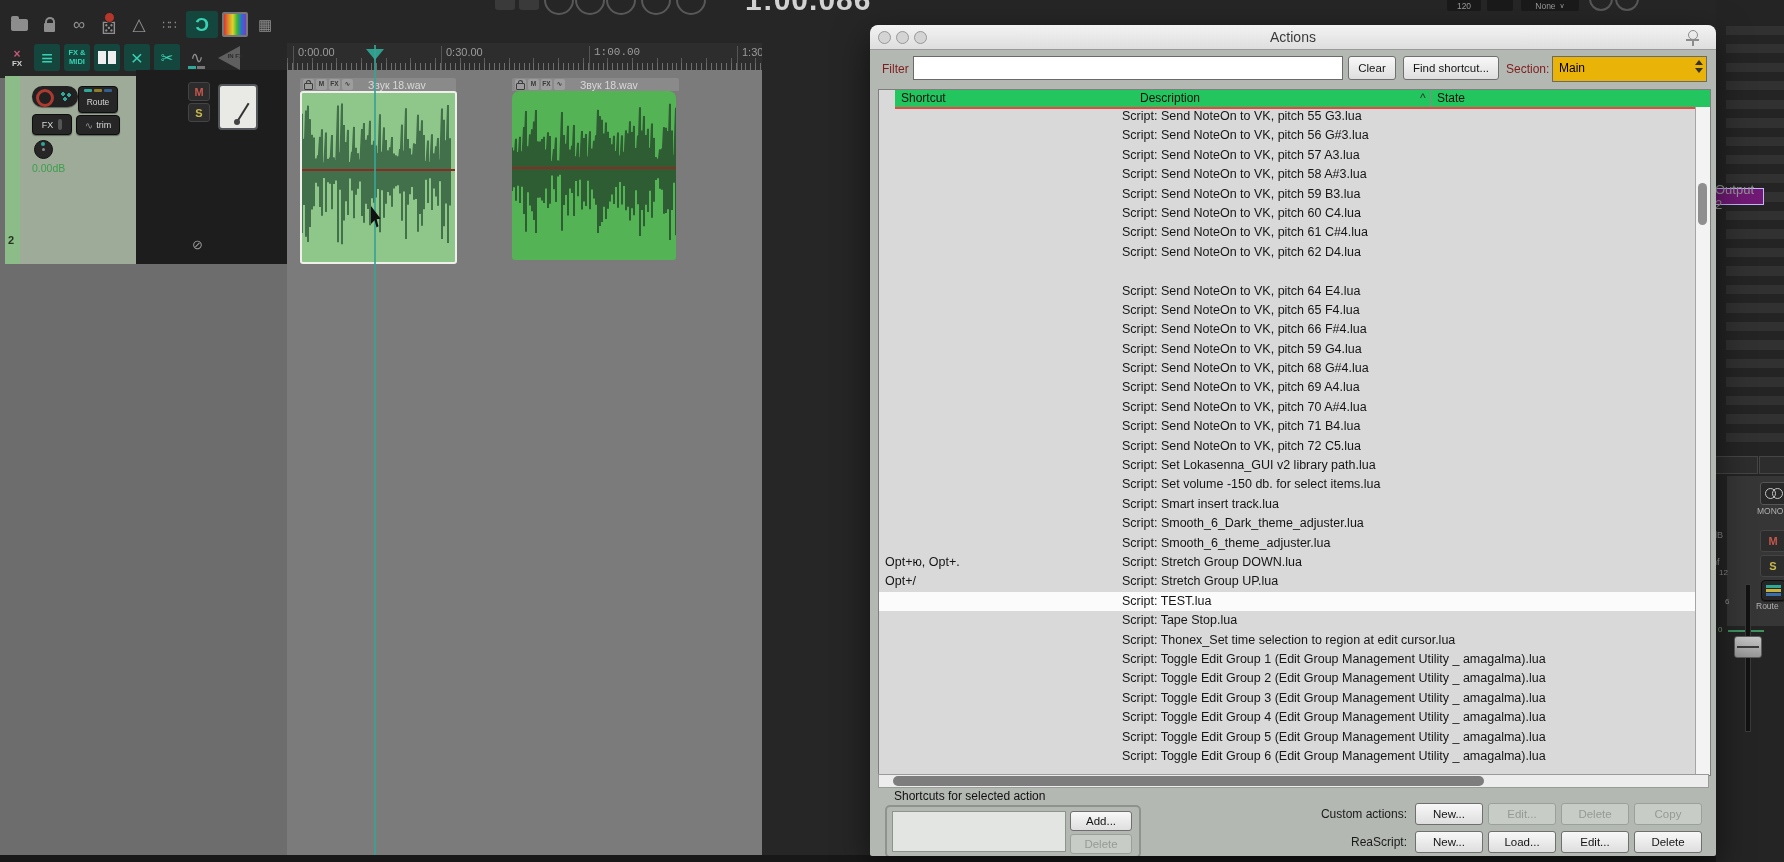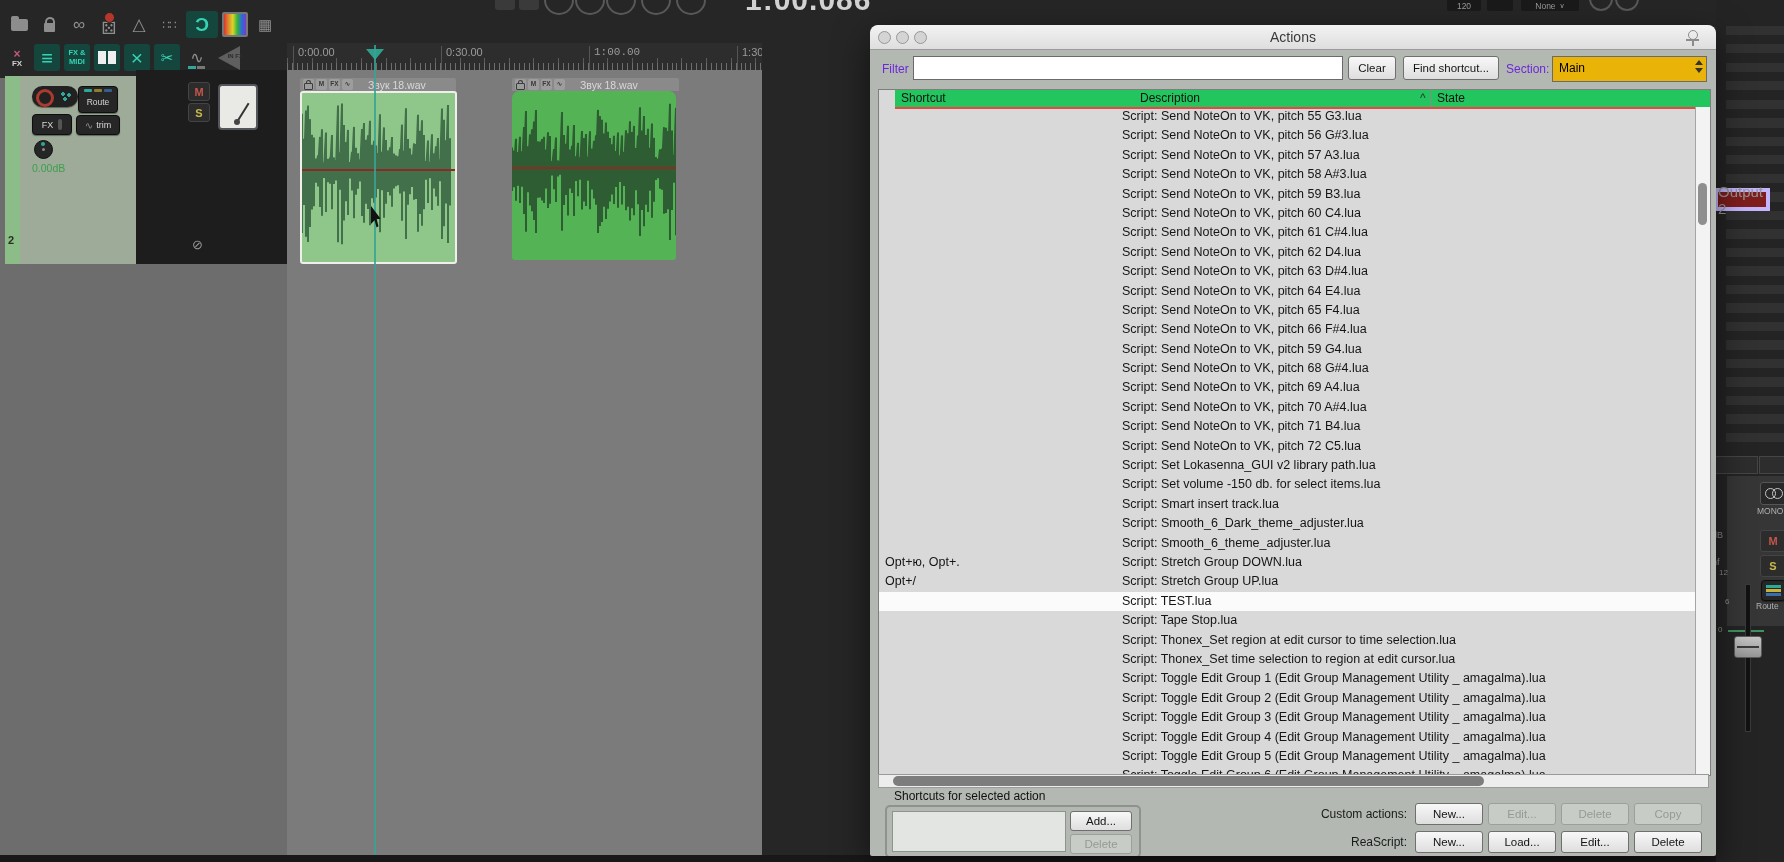--- a/index.html
+++ b/index.html
@@ -72,21 +72,21 @@
   
   #cursor{left:371px;top:206px;width:15px;height:22px;background:#111;clip-path:polygon(0 0,0 82%,24% 65%,37% 98%,50% 92%,38% 60%,64% 58%);filter:drop-shadow(0 0 1px #fff) drop-shadow(0 0 1px #fff);z-index:6}
   
   .tpbtn{position:absolute;top:0;width:20px;height:10px;background:#3a3a3a;border-radius:0 0 3px 3px}
   .tpc{position:absolute;top:-15px;width:26px;height:26px;border:2px solid #585858;border-radius:50%}
   #timecode{position:absolute;left:745px;top:-17px;font-size:30px;font-weight:bold;color:#d2d2d2;letter-spacing:1px}
   .rw{position:absolute;top:0;height:11px;background:#1a1a1a;color:#9a9a9a;font-size:8.5px;display:flex;align-items:center;justify-content:center;border-radius:0 0 2px 2px}
   
   #mixer{left:1716px;top:0;width:68px;height:862px;background:#242424}
   #fxslots{position:absolute;left:10px;top:26px;width:58px;height:424px;background:repeating-linear-gradient(180deg,#313131 0 9px,transparent 9px 18.5px)}
-  #out2{position:absolute;left:-2px;top:188px;width:48px;height:15px;background:#7f1d1d;border:4px solid #c4b5fd;color:#969696;font-size:15px;display:flex;align-items:center;justify-content:center}
+  #out2{position:absolute;left:-2px;top:188px;width:48px;height:15px;background:#701a75;border:1px solid #c4b5fd;color:#969696;font-size:13px;display:flex;align-items:center;justify-content:center}
   .mxb{position:absolute;background:#2d2d2d;border:1px solid #454545}
   #mxpanel{position:absolute;left:11px;top:476px;width:57px;height:150px;background:#363636}
   .mono{position:absolute;left:44px;top:482px;width:26px;height:21px;background:#282828;border:1px solid #555;border-radius:3px;display:flex;align-items:center;justify-content:center}
   .mono i{display:block;width:9px;height:9px;border:1.5px solid #c6c6c6;border-radius:50%}
   .mono i+i{margin-left:-4px}
   .mlab{position:absolute;font-size:8.5px;color:#b0b0b0}
   .fsc{position:absolute;font-size:8px;color:#8a8a8a}
   #fadertrack{position:absolute;left:29px;top:584px;width:4px;height:146px;background:#121212;border:1px solid #3a3a3a}
   #fadercap{position:absolute;left:18px;top:636px;width:26px;height:20px;background:linear-gradient(#c6c6c6,#969696);border:1px solid #5c5c5c;border-radius:3px}
   #fadercap::after{content:"";position:absolute;left:2px;right:2px;top:9px;height:2px;background:#3c3c3c}
@@ -96,21 +96,21 @@
   .rbars i:nth-child(1){background:#2fa89a}.rbars i:nth-child(2){background:#c9b23a}.rbars i:nth-child(3){background:#3a6ea8}
   
   #dlg{left:870px;top:25px;width:846px;height:831px;background:#b3b8b2;border-radius:8px 8px 2px 2px;box-shadow:0 12px 35px rgba(0,0,0,.55);z-index:10;overflow:hidden}
   #dlgtitle{position:absolute;left:0;top:0;right:0;height:24px;background:linear-gradient(#f3f3f3,#dedede);border-bottom:1px solid #9a9a9a;border-radius:8px 8px 0 0}
   .tl{position:absolute;top:6px;width:11px;height:11px;border-radius:50%;background:#d4d4d4;border:1px solid #979797}
   #dlgname{position:absolute;left:0;right:0;top:4px;text-align:center;font-size:14px;color:#3a3a3a}
   #pin{position:absolute;right:16px;top:5px;width:14px;height:16px}
   #pin .ph{position:absolute;left:2px;top:0;width:8px;height:8px;border:1.5px solid #8c8c8c;border-radius:50%}
   #pin .pb{position:absolute;left:0;top:9px;width:13px;height:1.5px;background:#8c8c8c}
   #pin .ps{position:absolute;left:6px;top:10px;width:1.5px;height:6px;background:#8c8c8c}
-  .lbl{position:absolute;font-size:12px;color:#6d28d9}
+  .lbl{position:absolute;font-size:12px;color:#7f1d1d}
   .inp{position:absolute;background:#fff;border:1px solid #6a6a6a;font-size:12px;padding:0 5px;font-family:"Liberation Sans",sans-serif}
   .btn{position:absolute;background:linear-gradient(#f8f8f8,#dedede);border:1px solid #6f6f6f;border-radius:3px;font-size:11.5px;color:#141414;display:flex;align-items:center;justify-content:center;font-family:"Liberation Sans",sans-serif;padding:0}
   .btn.dis{background:#c8ccc6;color:#969a96;border-color:#9aa09a}
   #ddown{position:absolute;left:682px;top:31px;width:153px;height:24px;background:#eab308;border:1px solid #6a6a6a;font-size:12px}
   #ddown .val{position:absolute;left:6px;top:4px}
   #ddown .st{position:absolute;right:3px;top:3px;display:flex;flex-direction:column;gap:3px;align-items:center}
   #ddown .st i{display:block;width:0;height:0;border-left:4px solid transparent;border-right:4px solid transparent}
   #ddown .st i:first-child{border-bottom:5px solid #333}
   #ddown .st i:last-child{border-top:5px solid #333}
   #listbox{position:absolute;left:8px;top:64px;width:831px;height:685px;border:1px solid #7e7e7e;background:#d9d9d9;overflow:hidden}
@@ -386,21 +386,20 @@
           <div class="lrow">
             <span class="rs"></span>
             <span class="rd">Script: Send NoteOn to VK, pitch 61 C#4.lua</span>
           </div>
           <div class="lrow">
             <span class="rs"></span>
             <span class="rd">Script: Send NoteOn to VK, pitch 62 D4.lua</span>
           </div>
           <div class="lrow">
             <span class="rs"></span>
-            <span class="rd">Script: Send NoteOn to VK, pitch 63 D#4.lua</span>
           </div>
           <div class="lrow">
             <span class="rs"></span>
             <span class="rd">Script: Send NoteOn to VK, pitch 64 E4.lua</span>
           </div>
           <div class="lrow">
             <span class="rs"></span>
             <span class="rd">Script: Send NoteOn to VK, pitch 65 F4.lua</span>
           </div>
           <div class="lrow">
@@ -459,24 +458,20 @@
             <span class="rs">Opt+/</span>
             <span class="rd">Script: Stretch Group UP.lua</span>
           </div>
           <div class="lrow sel">
             <span class="rs"></span>
             <span class="rd">Script: TEST.lua</span>
           </div>
           <div class="lrow">
             <span class="rs"></span>
             <span class="rd">Script: Tape Stop.lua</span>
-          </div>
-          <div class="lrow">
-            <span class="rs"></span>
-            <span class="rd">Script: Thonex_Set region at edit cursor to time selection.lua</span>
           </div>
           <div class="lrow">
             <span class="rs"></span>
             <span class="rd">Script: Thonex_Set time selection to region at edit cursor.lua</span>
           </div>
           <div class="lrow">
             <span class="rs"></span>
             <span class="rd">Script: Toggle Edit Group 1 (Edit Group Management Utility _ amagalma).lua</span>
           </div>
           <div class="lrow">

